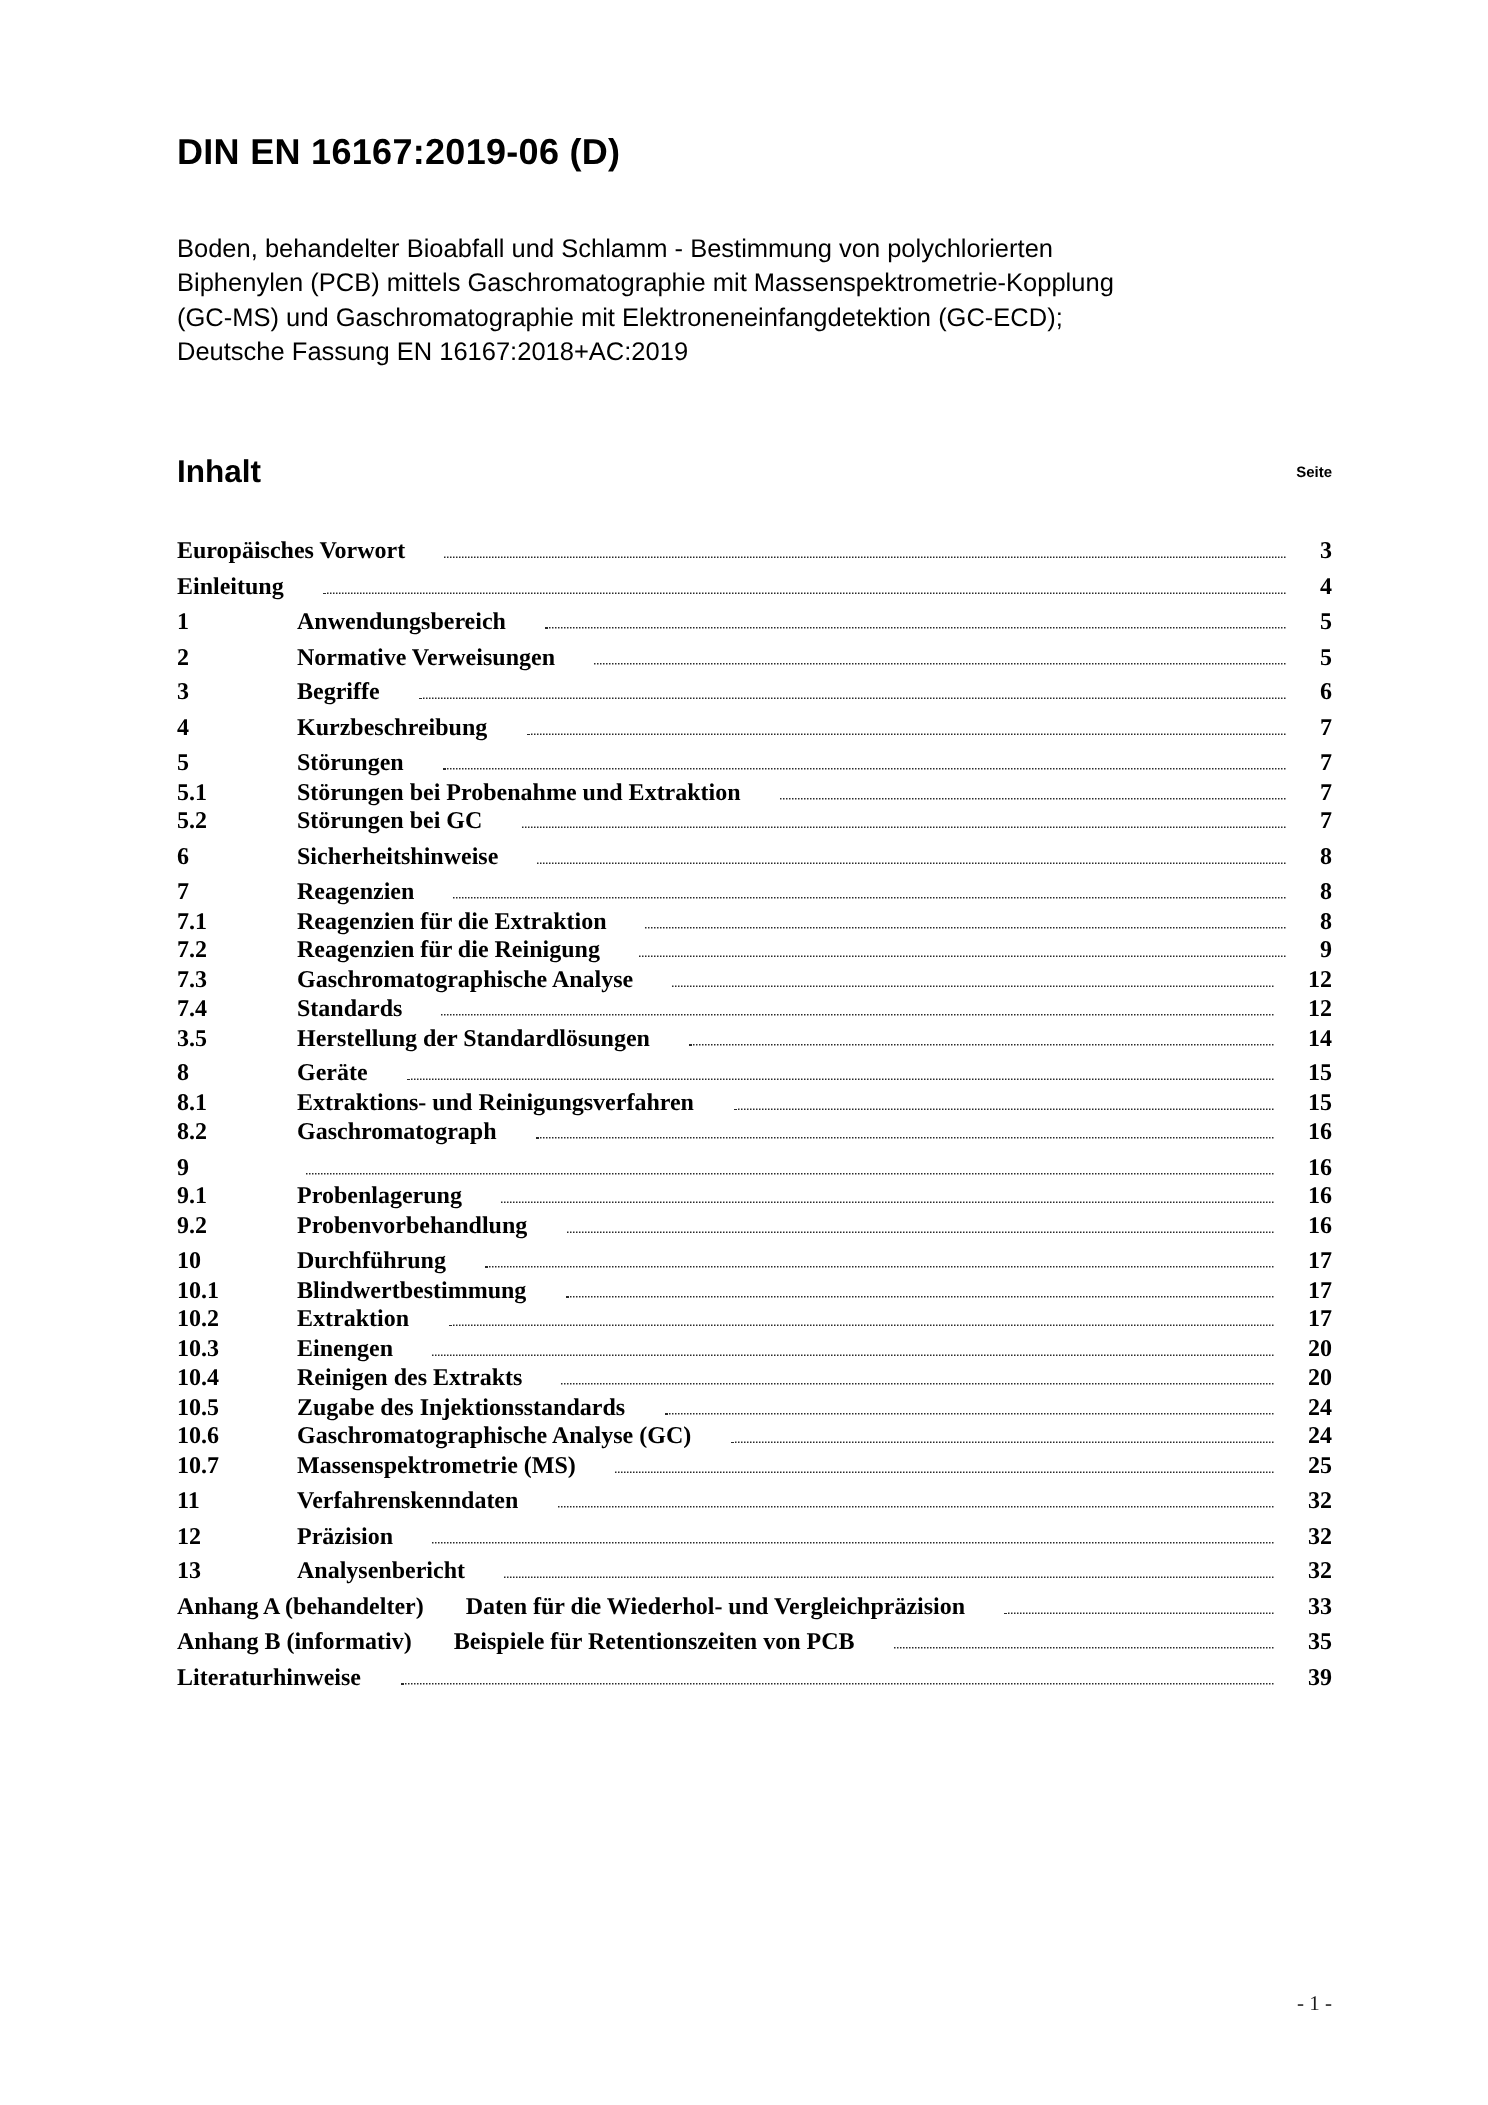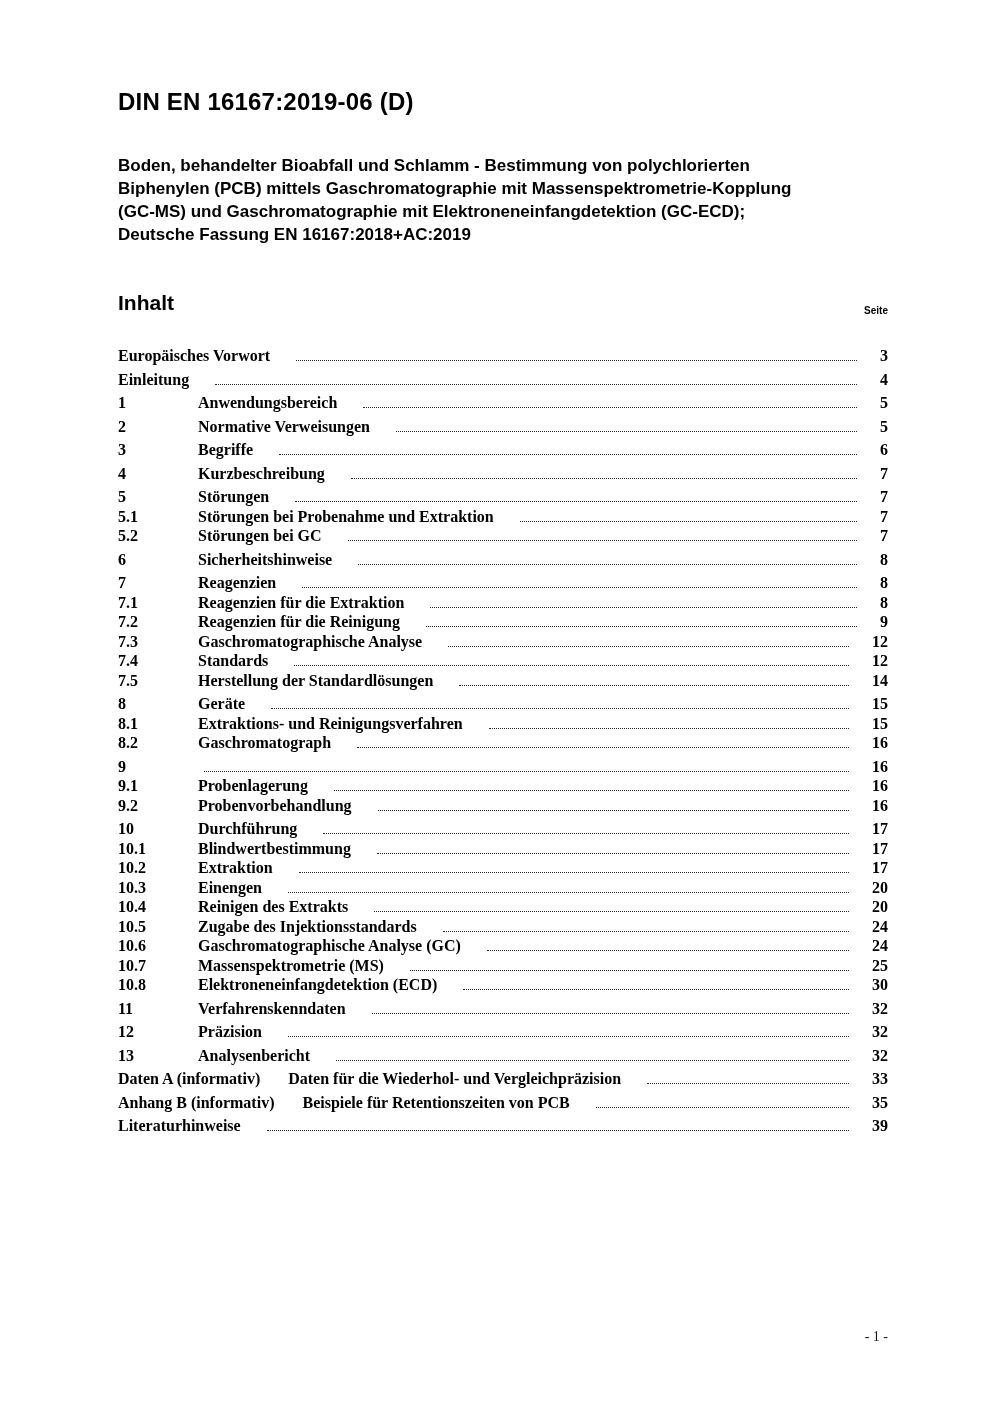--- a/index.html
+++ b/index.html
@@ -21,28 +21,28 @@
     margin: 0;
     font-size: 24px;
     line-height: 28px;
     font-weight: bold;
     letter-spacing: 0.2px;
   }
   .doc-subtitle {
     margin: 38px 0 12px 0;
     font-size: 17px;
     line-height: 23px;
-    font-weight: bold;
+    font-weight: normal;
     white-space: pre-line;
   }
   .toc-header {
-    margin-top: 44px;
+    margin-top: 56px;
     display: flex;
     justify-content: space-between;
-    align-items: flex-end;
+    align-items: center;
   }
   .toc-heading {
     margin: 0;
     font-size: 21px;
     line-height: 26px;
     font-weight: bold;
   }
   .toc-page-label {
     font-size: 10px;
     font-weight: bold;
@@ -193,21 +193,21 @@
         <span class="toc-leader"></span>
         <span class="toc-page">12</span>
       </div>
       <div class="toc-row">
         <span class="toc-num">7.4</span>
         <span class="toc-label">Standards</span>
         <span class="toc-leader"></span>
         <span class="toc-page">12</span>
       </div>
       <div class="toc-row">
-        <span class="toc-num">7.5</span>
+        <span class="toc-num">3.5</span>
         <span class="toc-label">Herstellung der Standardlösungen</span>
         <span class="toc-leader"></span>
         <span class="toc-page">14</span>
       </div>
       <div class="toc-row group-start">
         <span class="toc-num">8</span>
         <span class="toc-label">Geräte</span>
         <span class="toc-leader"></span>
         <span class="toc-page">15</span>
       </div>
@@ -281,46 +281,40 @@
         <span class="toc-label">Gaschromatographische Analyse (GC)</span>
         <span class="toc-leader"></span>
         <span class="toc-page">24</span>
       </div>
       <div class="toc-row">
         <span class="toc-num">10.7</span>
         <span class="toc-label">Massenspektrometrie (MS)</span>
         <span class="toc-leader"></span>
         <span class="toc-page">25</span>
       </div>
-      <div class="toc-row">
-        <span class="toc-num">10.8</span>
-        <span class="toc-label">Elektroneneinfangdetektion (ECD)</span>
-        <span class="toc-leader"></span>
-        <span class="toc-page">30</span>
-      </div>
       <div class="toc-row group-start">
         <span class="toc-num">11</span>
         <span class="toc-label">Verfahrenskenndaten</span>
         <span class="toc-leader"></span>
         <span class="toc-page">32</span>
       </div>
       <div class="toc-row group-start">
         <span class="toc-num">12</span>
         <span class="toc-label">Präzision</span>
         <span class="toc-leader"></span>
         <span class="toc-page">32</span>
       </div>
       <div class="toc-row group-start">
         <span class="toc-num">13</span>
         <span class="toc-label">Analysenbericht</span>
         <span class="toc-leader"></span>
         <span class="toc-page">32</span>
       </div>
       <div class="toc-row group-start">
-        <span class="toc-num">Daten A (informativ)</span>
+        <span class="toc-num">Anhang A (behandelter)</span>
         <span class="toc-label">Daten für die Wiederhol- und Vergleichpräzision</span>
         <span class="toc-leader"></span>
         <span class="toc-page">33</span>
       </div>
       <div class="toc-row group-start">
         <span class="toc-num">Anhang B (informativ)</span>
         <span class="toc-label">Beispiele für Retentionszeiten von PCB</span>
         <span class="toc-leader"></span>
         <span class="toc-page">35</span>
       </div>

